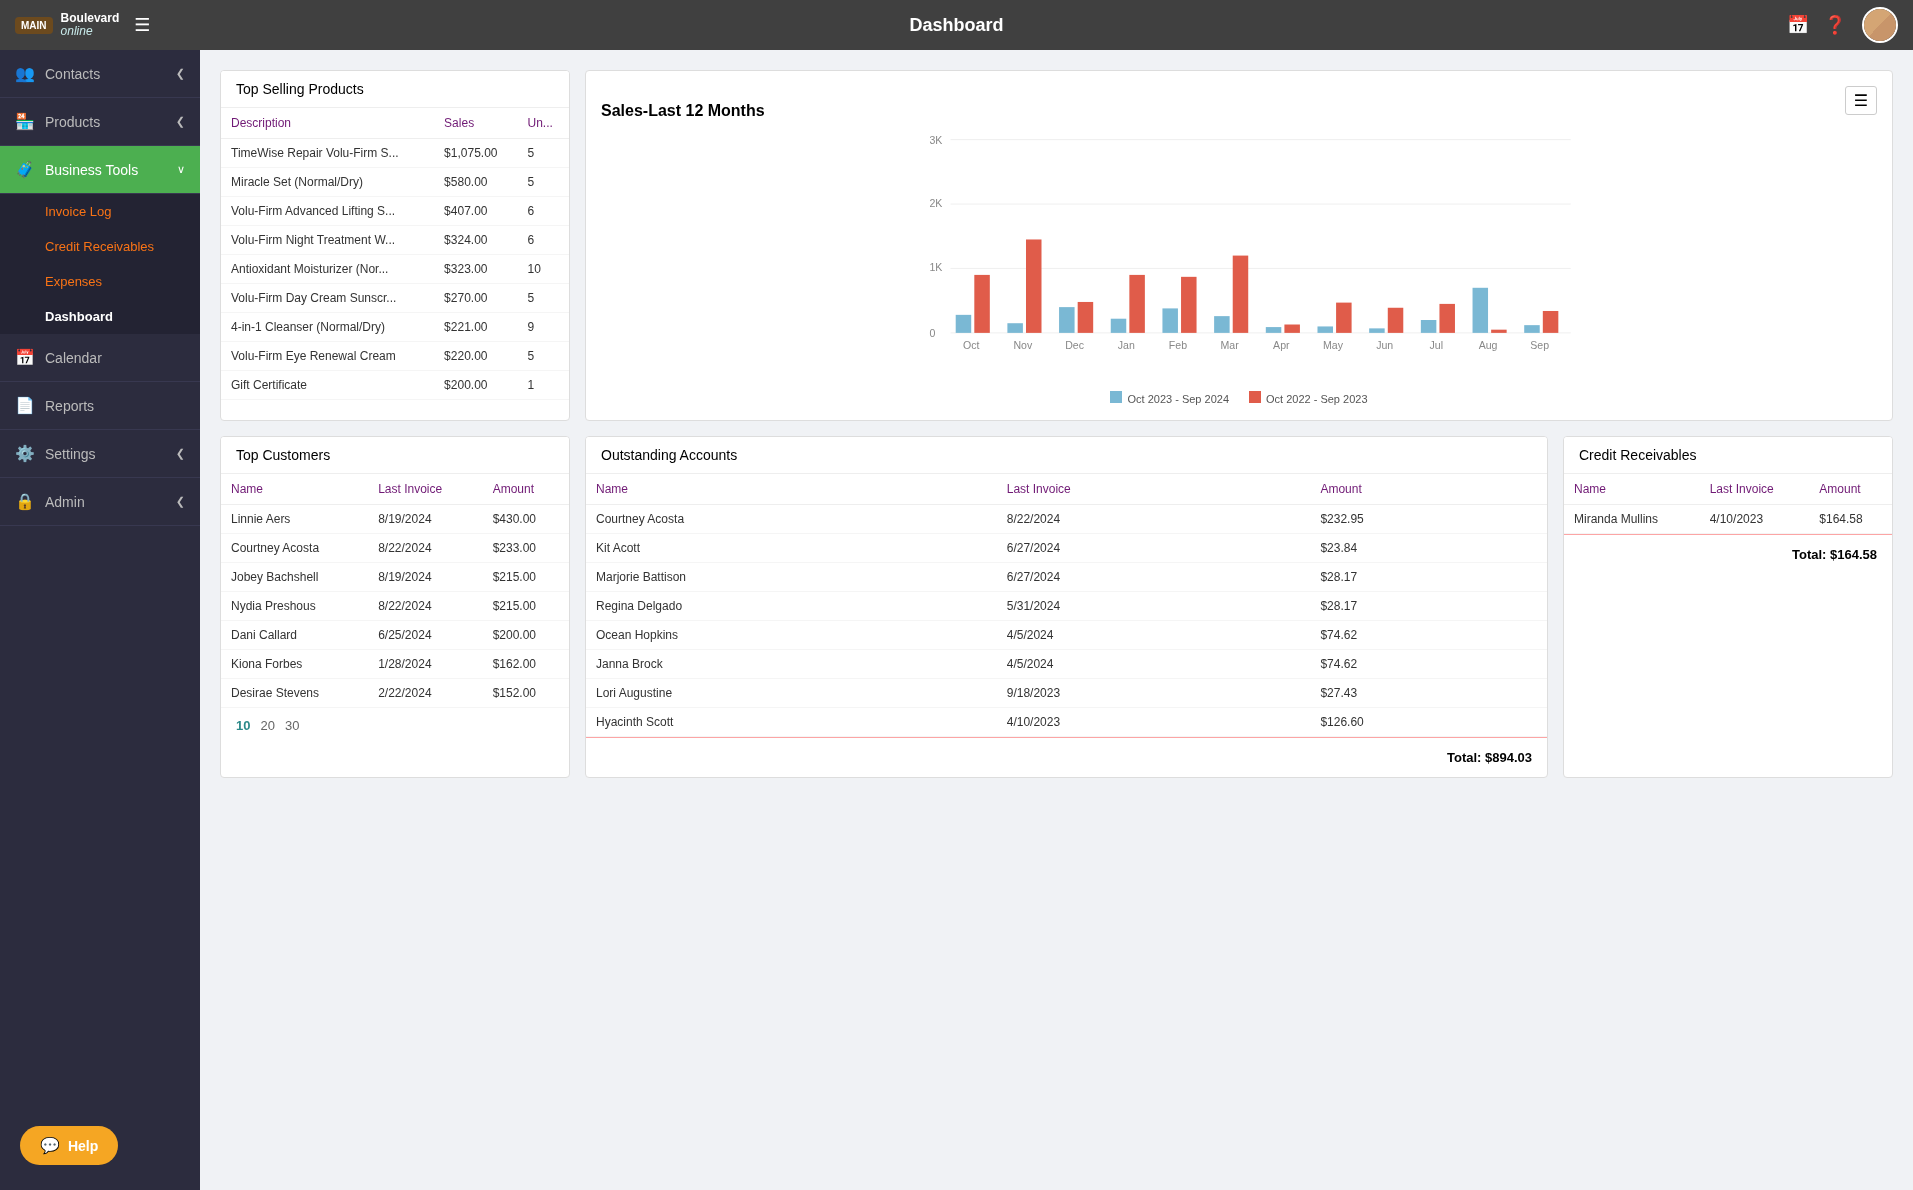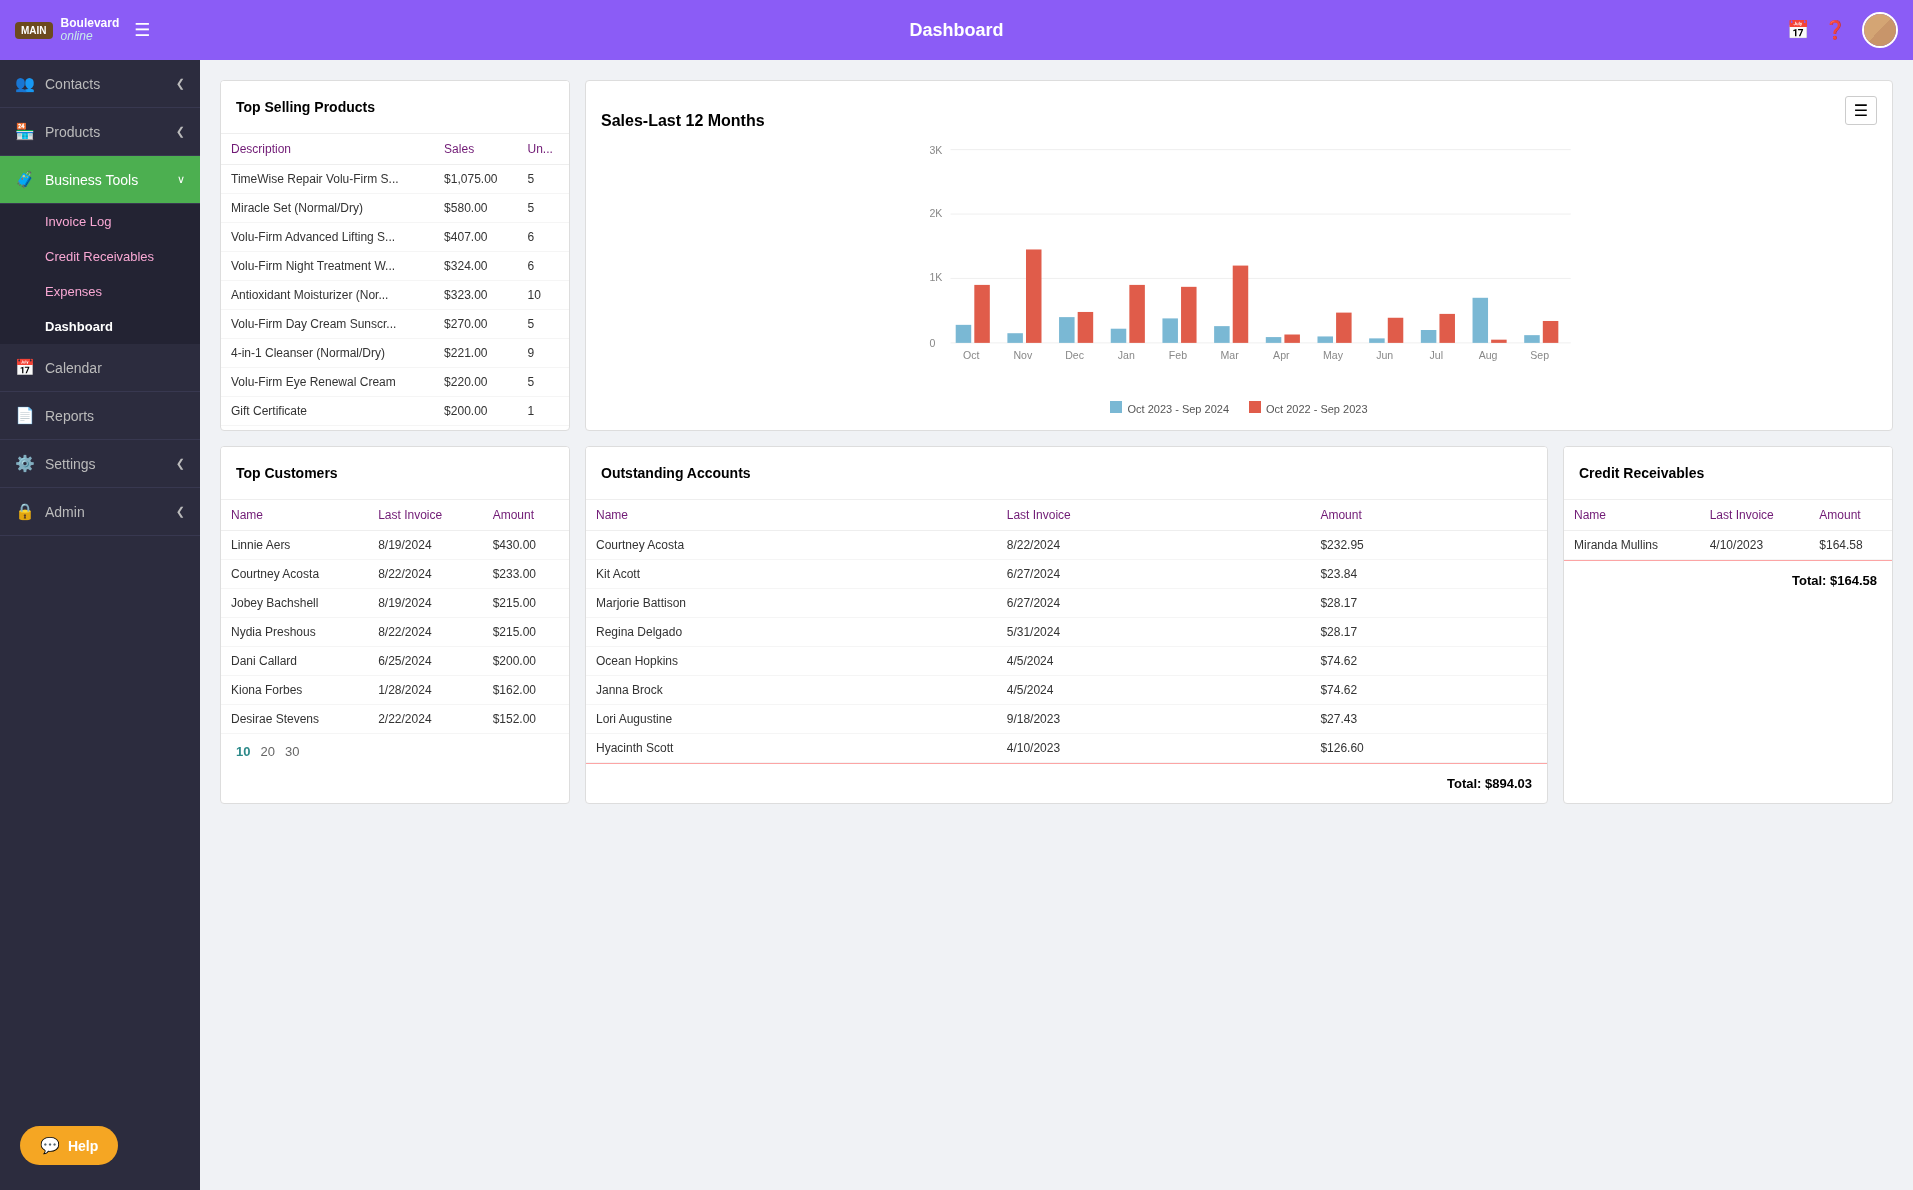--- a/index.html
+++ b/index.html
@@ -1,22 +1,22 @@
 <!DOCTYPE html>
 <html><head>
   <meta charset="utf-8">
   <style>
     * { box-sizing: border-box; margin: 0; padding: 0; }
     body { font-family: Arial, sans-serif; font-size: 13px; background: #f0f0f0; display: flex; flex-direction: column; height: 100vh; overflow: hidden; }
 
     
     .top-nav {
-      background: #8b5cf6;
+      background: #404040;
       color: white;
-      height: 60px;
+      height: 50px;
       display: flex;
       align-items: center;
       padding: 0 15px;
       position: relative;
       flex-shrink: 0;
     }
     .top-nav-logo { display: flex; align-items: center; gap: 8px; }
     .logo-box { background: #6c4a1e; border-radius: 4px; padding: 3px 6px; font-size: 10px; font-weight: bold; color: white; }
     .hamburger { font-size: 18px; cursor: pointer; margin-left: 15px; color: white; }
     .top-nav-title { position: absolute; left: 50%; transform: translateX(-50%); font-size: 18px; font-weight: bold; color: white; }
@@ -49,41 +49,41 @@
       border-bottom: 1px solid #383850;
     }
     .sidebar-item.active { background: #4caf50; color: white; }
     .sidebar-item .item-icon { font-size: 16px; width: 20px; text-align: center; }
     .sidebar-item .item-label { flex: 1; }
     .sidebar-item .chevron { font-size: 11px; }
     .sidebar-sub { background: #232333; }
     .sidebar-sub-item {
       padding: 10px 15px 10px 45px;
       cursor: pointer;
-      color: #f9a8d4;
+      color: #f97316;
       font-size: 13px;
     }
     .sidebar-sub-item.active { color: white; font-weight: bold; }
 
     
     .main-content {
       flex: 1;
       overflow-y: auto;
       padding: 20px;
       background: #f0f2f5;
     }
     .panel {
       background: white;
       border-radius: 4px;
       border: 1px solid #ddd;
       overflow: hidden;
     }
     .panel-header {
-      padding: 18px 15px;
-      font-weight: bold;
+      padding: 10px 15px;
+      font-weight: normal;
       font-size: 14px;
       border-bottom: 1px solid #eee;
       background: white;
     }
 
     
     .top-section { display: grid; grid-template-columns: 350px 1fr; gap: 15px; margin-bottom: 15px; }
 
     
     .data-table { width: 100%; border-collapse: collapse; }

